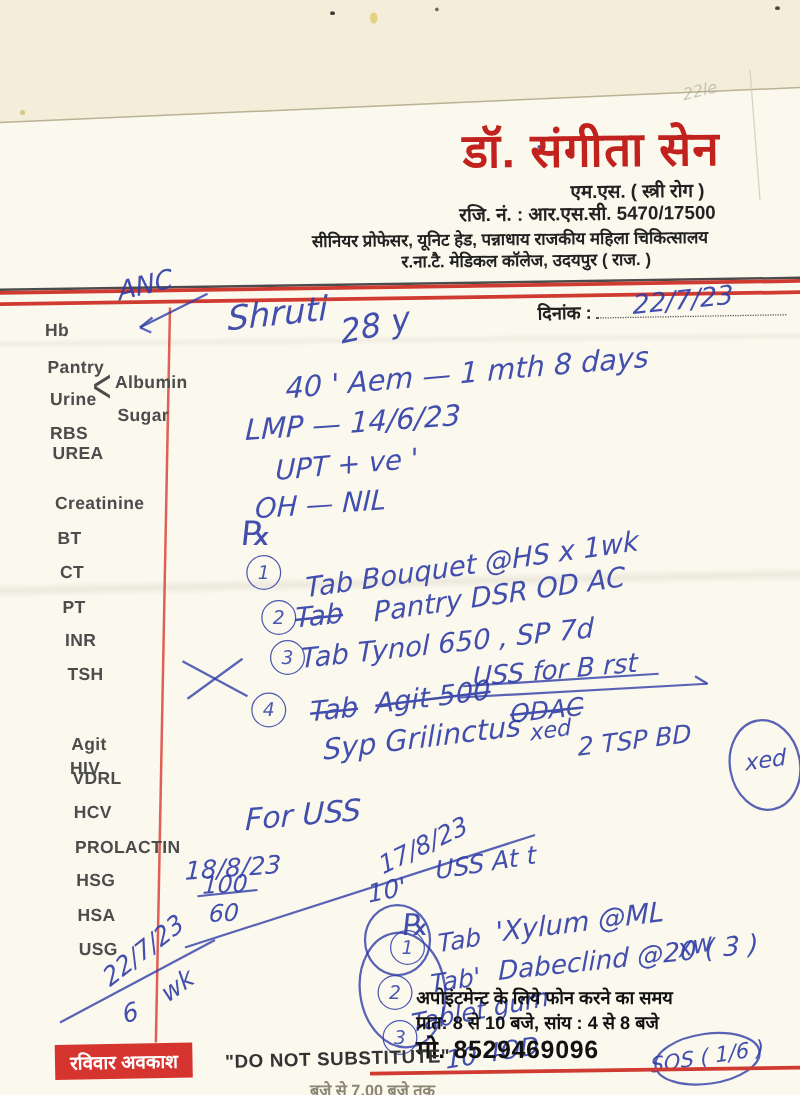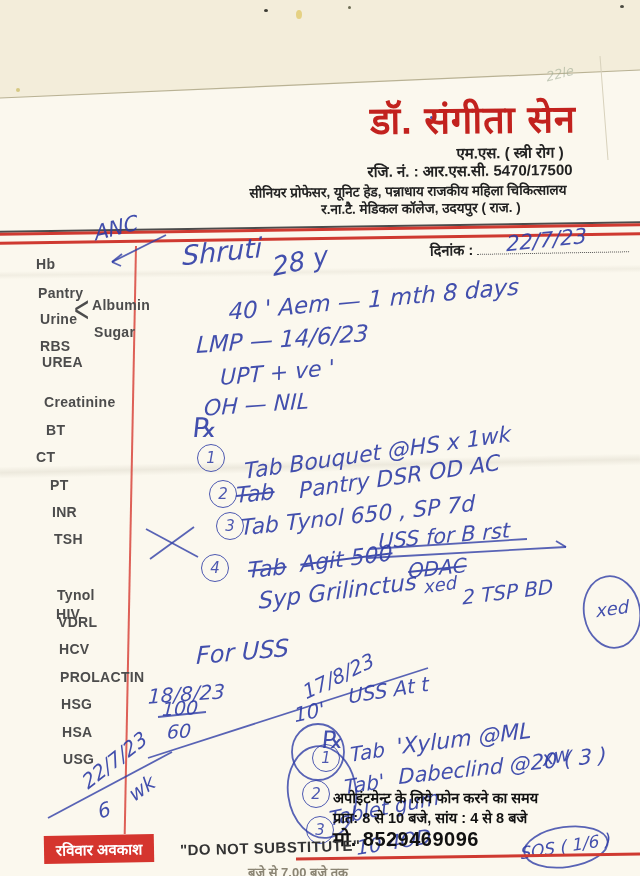--- a/index.html
+++ b/index.html
@@ -104,26 +104,26 @@
 
   <div class="vline"></div>
 
   <div>
       <div class="lab" style="left: 36px; top: 256px;">Hb</div>
       <div class="lab" style="left: 38px; top: 285px;">Pantry</div>
       <div class="lab" style="left: 40px; top: 338px;">RBS</div>
       <div class="lab" style="left: 42px; top: 354px;">UREA</div>
       <div class="lab" style="left: 44px; top: 394px;">Creatinine</div>
       <div class="lab" style="left: 46px; top: 422px;">BT</div>
-      <div class="lab" style="left: 36px; top: 449px;">CT</div>
+      <div class="lab" style="left: 48px; top: 449px;">CT</div>
       <div class="lab" style="left: 50px; top: 477px;">PT</div>
       <div class="lab" style="left: 52px; top: 504px;">INR</div>
       <div class="lab" style="left: 54px; top: 531px;">TSH</div>
       <div class="lab" style="left: 56px; top: 562px; margin-top: 44px;">HIV</div>
-      <div class="lab" style="left: 57px; top: 587px;">Tynol</div>
+      <div class="lab" style="left: 57px; top: 587px;">Agit</div>
       <div class="lab" style="left: 58px; top: 614px;">VDRL</div>
       <div class="lab" style="left: 59px; top: 641px;">HCV</div>
       <div class="lab" style="left: 60px; top: 669px;">PROLACTIN</div>
       <div class="lab" style="left: 61px; top: 696px;">HSG</div>
       <div class="lab" style="left: 62px; top: 724px;">HSA</div>
       <div class="lab" style="left: 63px; top: 751px;">USG</div>
     </div>
   <div class="lab" style="left:40px;top:311px;">Urine</div>
   <div class="urine-bracket">&lt;</div>
   <div class="lab" style="left:92px;top:297px;">Albumin</div>

